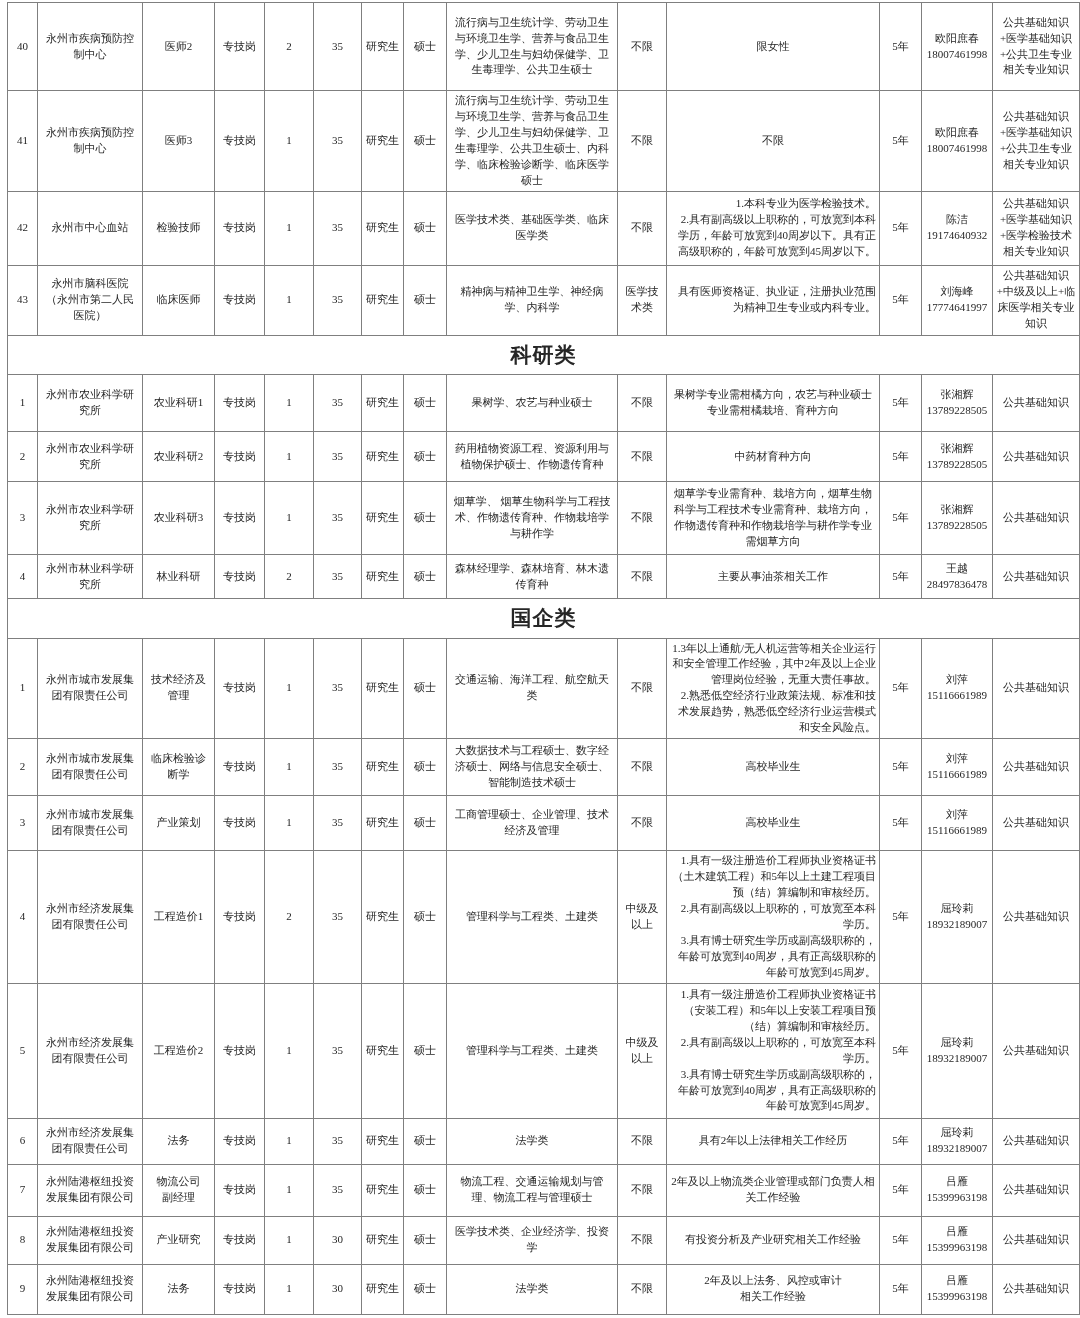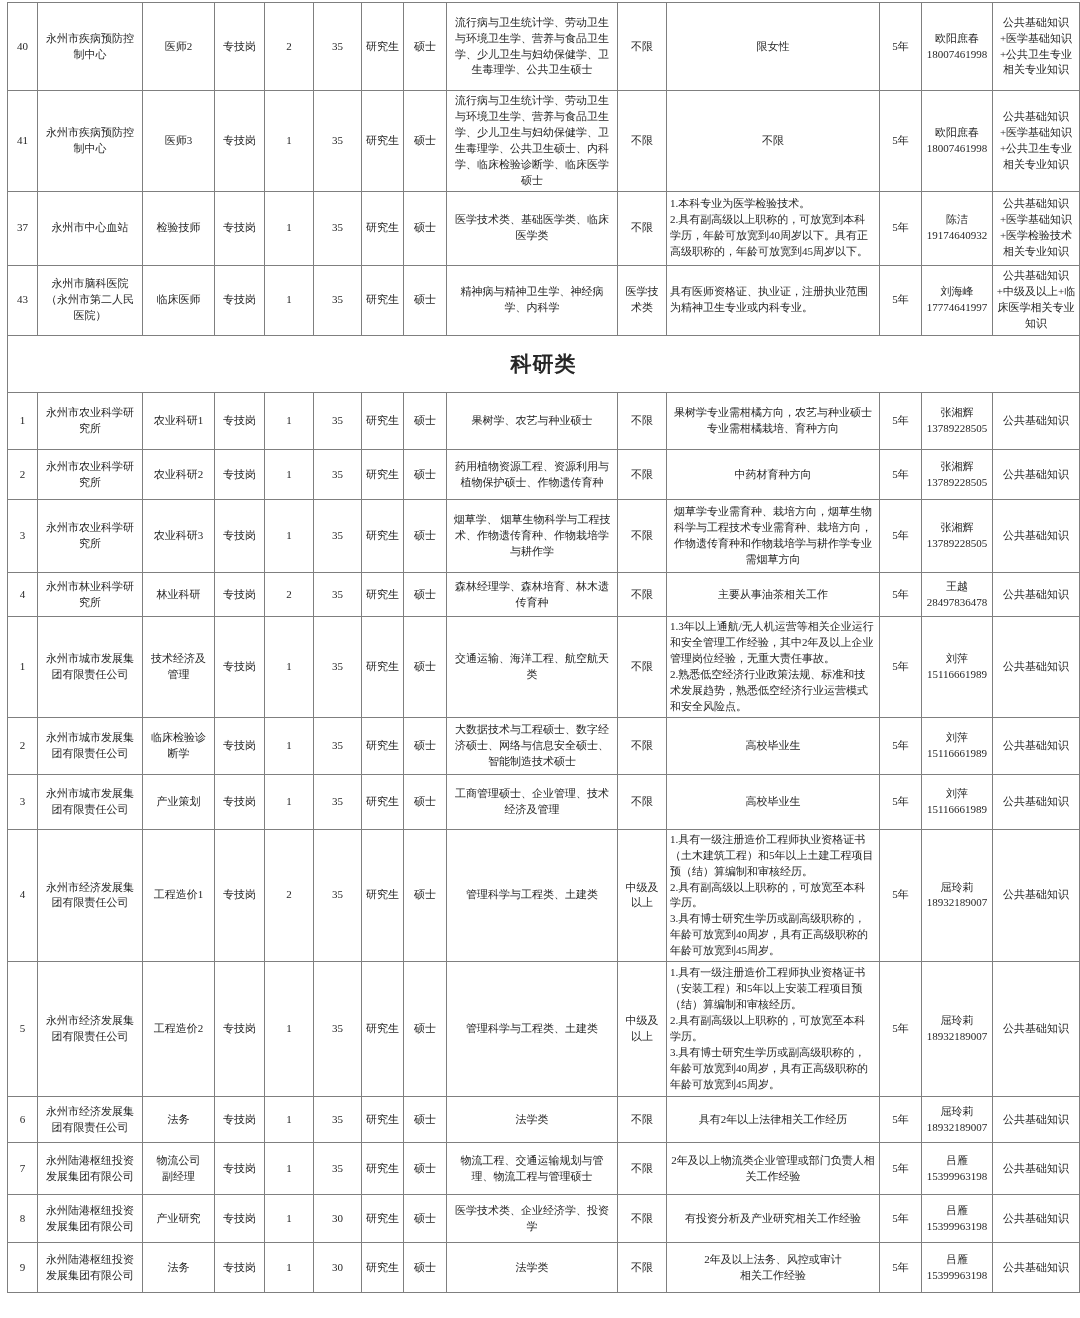--- a/index.html
+++ b/index.html
@@ -18,26 +18,26 @@
     border:1px solid #7f7f7f;
     vertical-align:middle;
     text-align:center;
     font-size:11px;
     line-height:1.45;
     padding:2px 3px;
     white-space:pre-line;
     word-break:break-all;
     overflow:hidden;
   }
-  td.left{text-align:left;}
+  td.left{text-align:right;}
   tr.band td{
     font-size:21px;
     font-weight:bold;
     letter-spacing:1px;
-    padding:13px 0;
+    padding:4px 0;
   }
 </style>
 </head>
 <body>
 
 <div class="table-wrap">
   <table>
     <colgroup id="cols">
         <col style="width: 30px;">
         <col style="width: 105px;">
@@ -83,21 +83,21 @@
           <td>硕士</td>
           <td>流行病与卫生统计学、劳动卫生与环境卫生学、营养与食品卫生学、少儿卫生与妇幼保健学、卫生毒理学、公共卫生硕士、内科学、临床检验诊断学、临床医学硕士</td>
           <td>不限</td>
           <td>不限</td>
           <td>5年</td>
           <td>欧阳庶春
 18007461998</td>
           <td>公共基础知识+医学基础知识+公共卫生专业相关专业知识</td>
         </tr>
         <tr style="height: 74px;">
-          <td>37</td>
+          <td>42</td>
           <td>永州市中心血站</td>
           <td>检验技师</td>
           <td>专技岗</td>
           <td>1</td>
           <td>35</td>
           <td>研究生</td>
           <td>硕士</td>
           <td>医学技术类、基础医学类、临床医学类</td>
           <td>不限</td>
           <td class="left">1.本科专业为医学检验技术。
@@ -187,20 +187,23 @@
           <td>35</td>
           <td>研究生</td>
           <td>硕士</td>
           <td>森林经理学、森林培育、林木遗传育种</td>
           <td>不限</td>
           <td>主要从事油茶相关工作</td>
           <td>5年</td>
           <td>王越
 28497836478</td>
           <td>公共基础知识</td>
+        </tr>
+        <tr class="band" style="height: 36px;">
+          <td colspan="14">国企类</td>
         </tr>
         <tr style="height: 98px;">
           <td>1</td>
           <td>永州市城市发展集团有限责任公司</td>
           <td>技术经济及管理</td>
           <td>专技岗</td>
           <td>1</td>
           <td>35</td>
           <td>研究生</td>
           <td>硕士</td>

